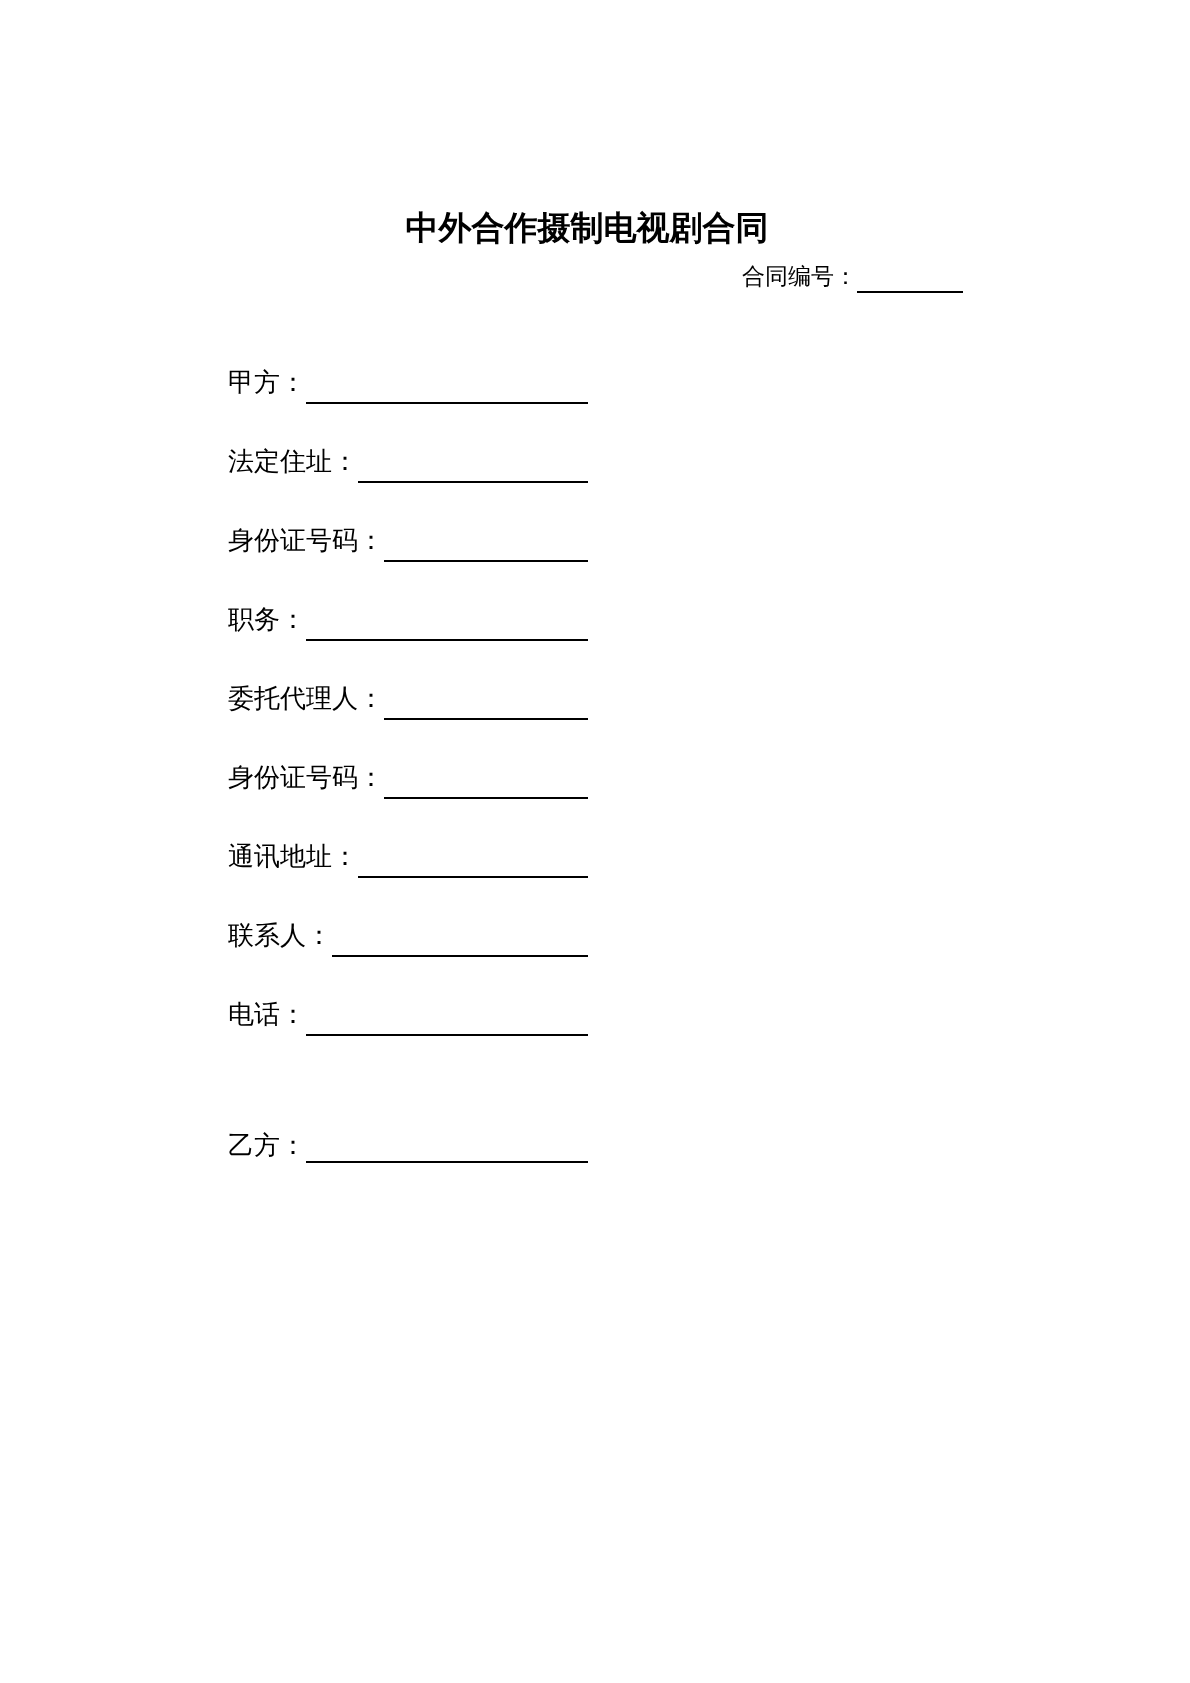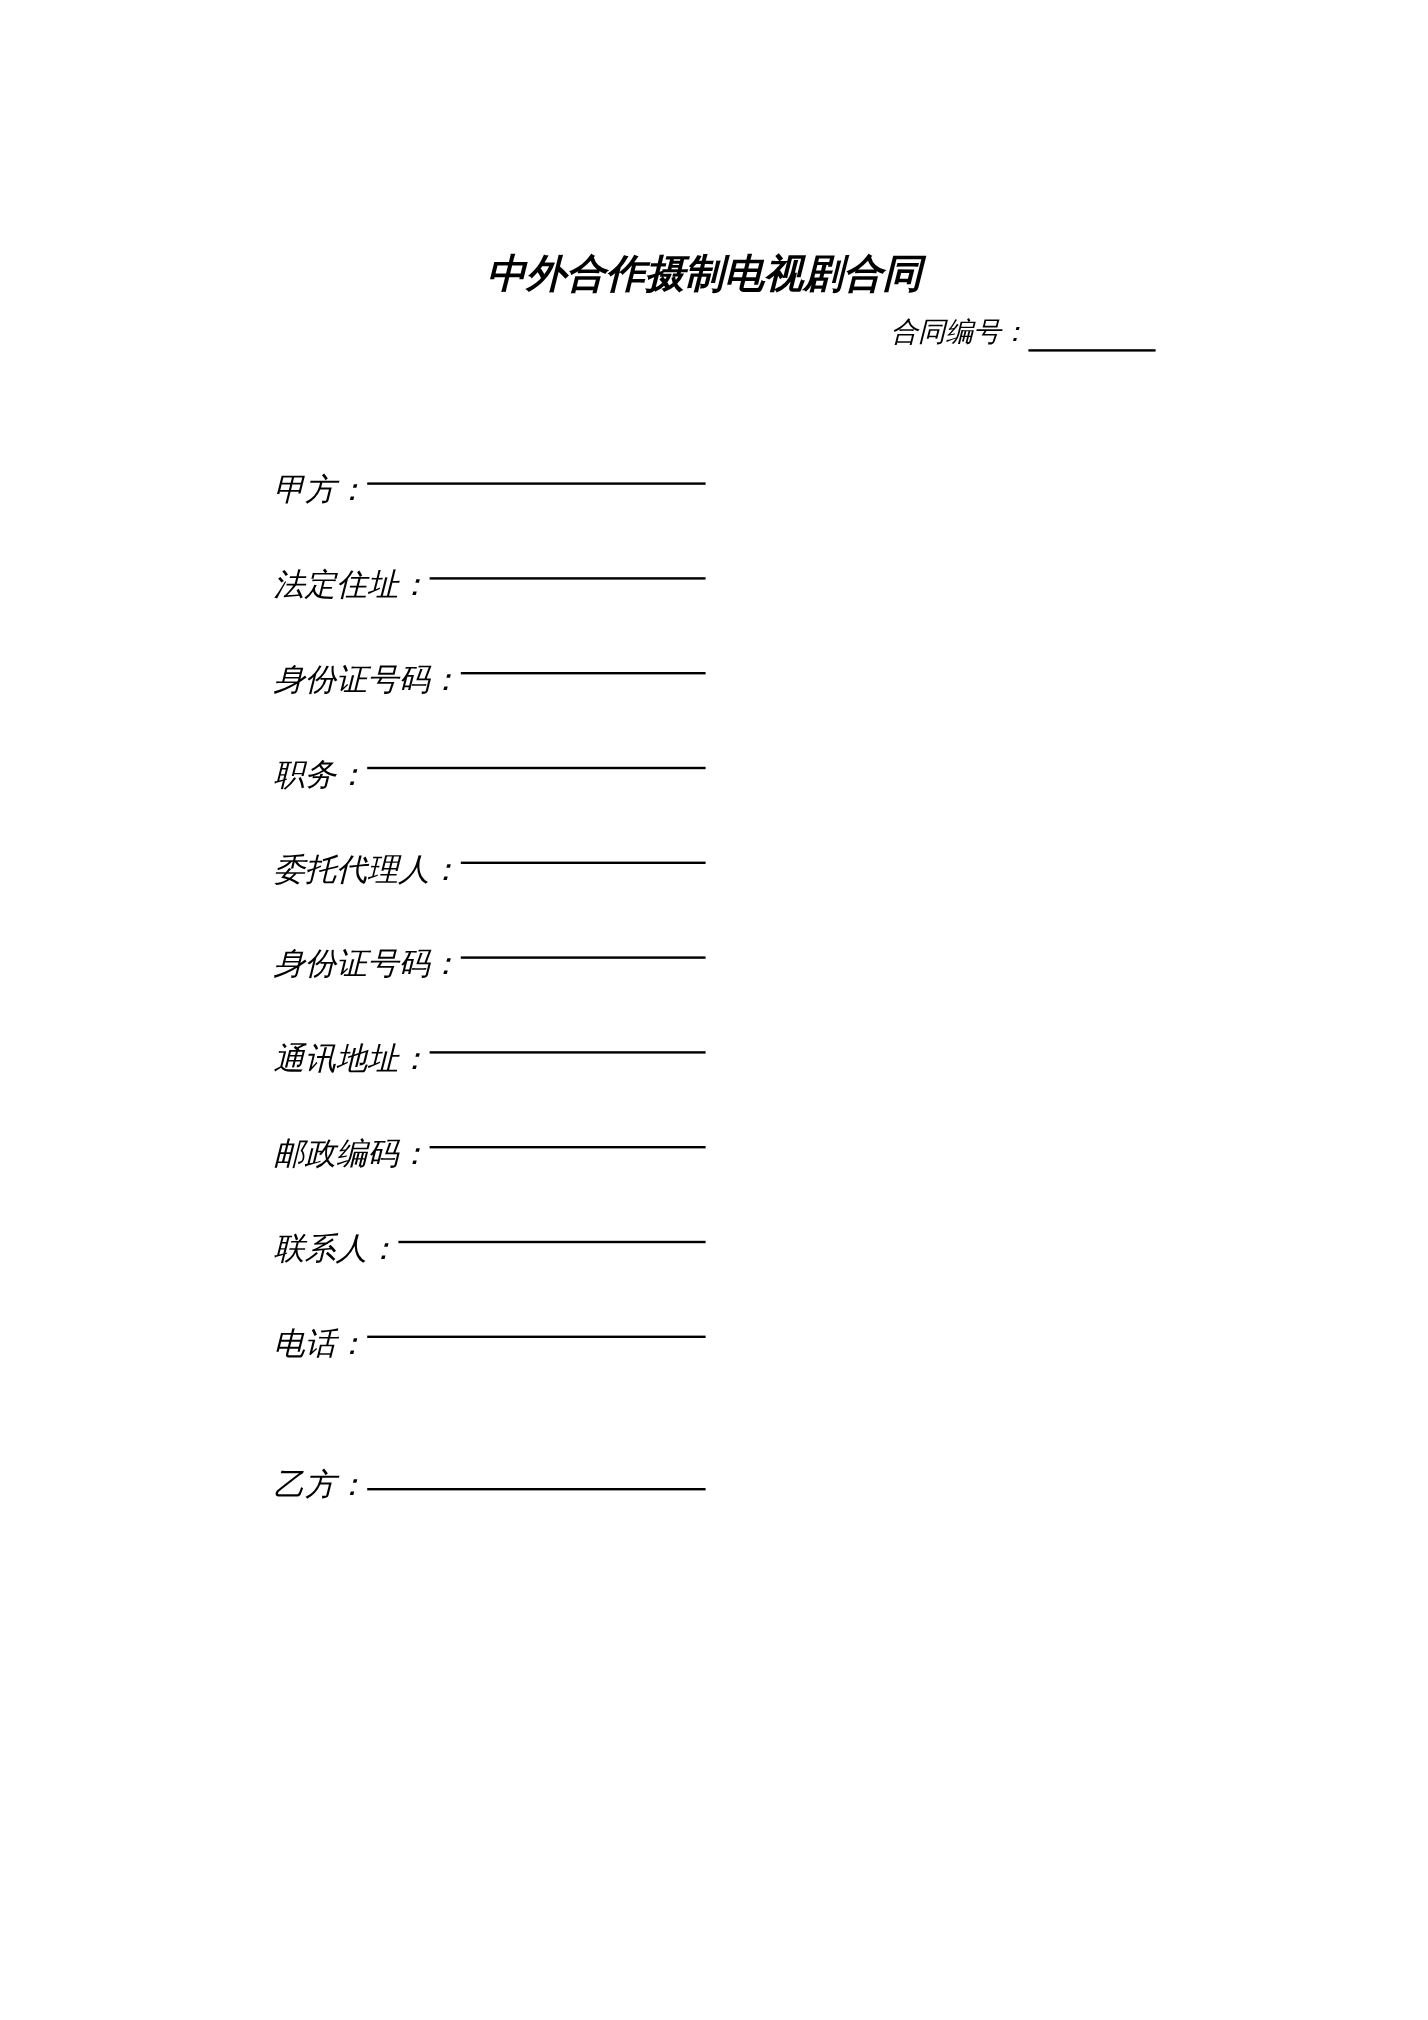--- a/index.html
+++ b/index.html
@@ -8,21 +8,20 @@
     background: #ffffff;
     font-family: "Liberation Sans", sans-serif;
     color: #000000;
   }
   .page {
     position: relative;
     width: 1190px;
     height: 1683px;
     background: #ffffff;
     overflow: hidden;
-    font-style: italic;
   }
   .doc-title {
     position: absolute;
     top: 186px;
     left: 213px;
     width: 748px;
     text-align: center;
     font-size: 33px;
     font-weight: bold;
     letter-spacing: 0px;
@@ -58,21 +57,20 @@
     font-size: 26px;
     line-height: 28px;
   }
   .field-row.gap-before {
     margin-top: 26px;
     align-items: center;
   }
   .field-label {
     white-space: pre;
     flex: 0 0 auto;
-    margin-top: 26px;
   }
   .blank-line {
     flex: 1 1 auto;
     height: 0;
     border-top: 2px solid #000;
     margin-top: 34px;
   }
 </style>
 </head>
 <body>
@@ -109,24 +107,20 @@
     </div>
       <div class="field-row">
       <span class="field-label">身份证号码：</span>
       <span class="blank-line"></span>
     </div>
       <div class="field-row">
       <span class="field-label">通讯地址：</span>
       <span class="blank-line"></span>
     </div>
       <div class="field-row">
-      <span class="field-label">邮政编码：</span>
-      <span class="blank-line"></span>
-    </div>
-      <div class="field-row">
       <span class="field-label">联系人：</span>
       <span class="blank-line"></span>
     </div>
       <div class="field-row">
       <span class="field-label">电话：</span>
       <span class="blank-line"></span>
     </div>
       <div class="field-row gap-before">
       <span class="field-label">乙方：</span>
       <span class="blank-line"></span>

